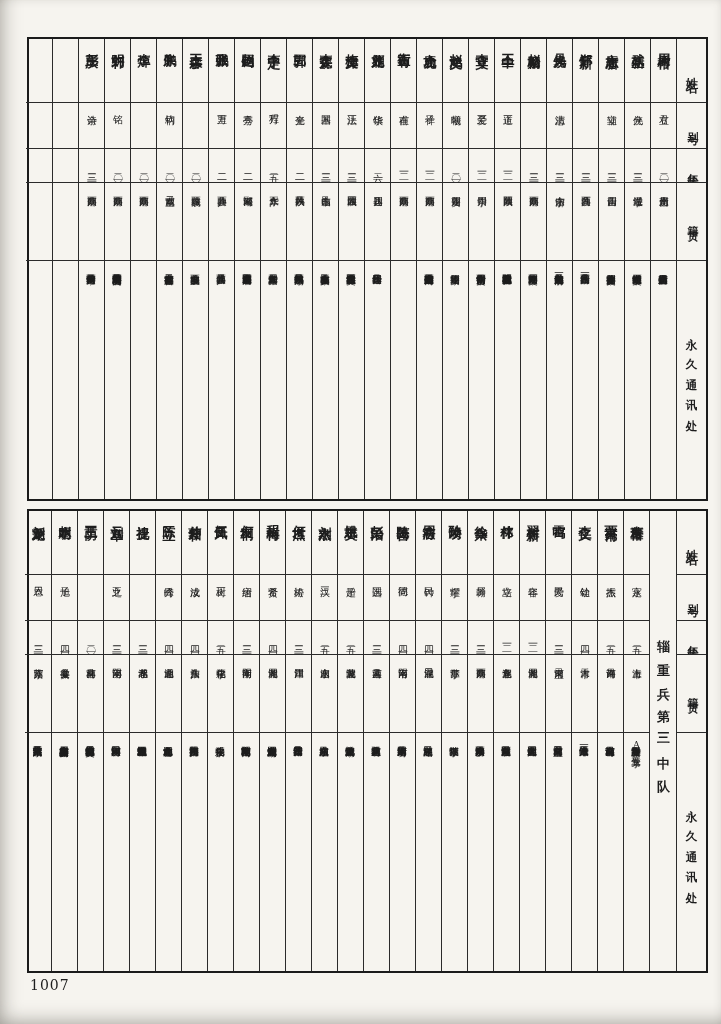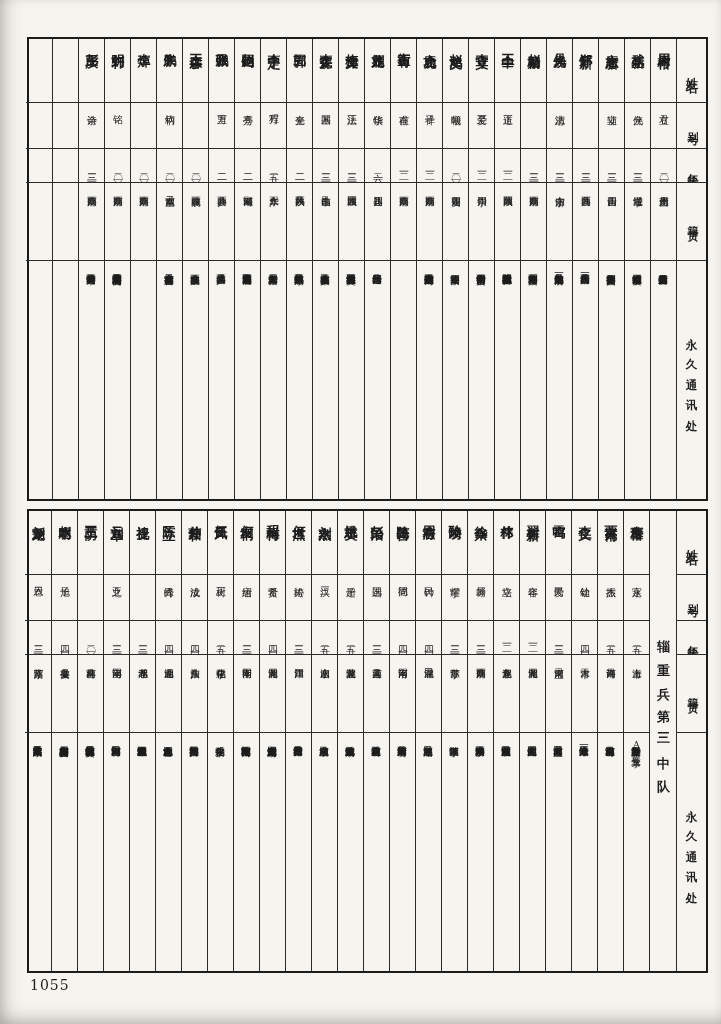--- a/index.html
+++ b/index.html
@@ -393,14 +393,14 @@
         <div class="cell address">安徽巢县柘皋东门周庆丰转东乡大塘赵村</div>
       </div>
       <div class="col">
         <div class="cell name">刘秉龙</div>
         <div class="cell alias">恩云</div>
         <div class="cell age">二三</div>
         <div class="cell native">江苏南京</div>
         <div class="cell address">江苏南京洪武路第二百二十六号</div>
       </div>
     </div>
-  <div class="pageno">1055</div>
+  <div class="pageno">1007</div>
 </div>
 
 </body></html>

